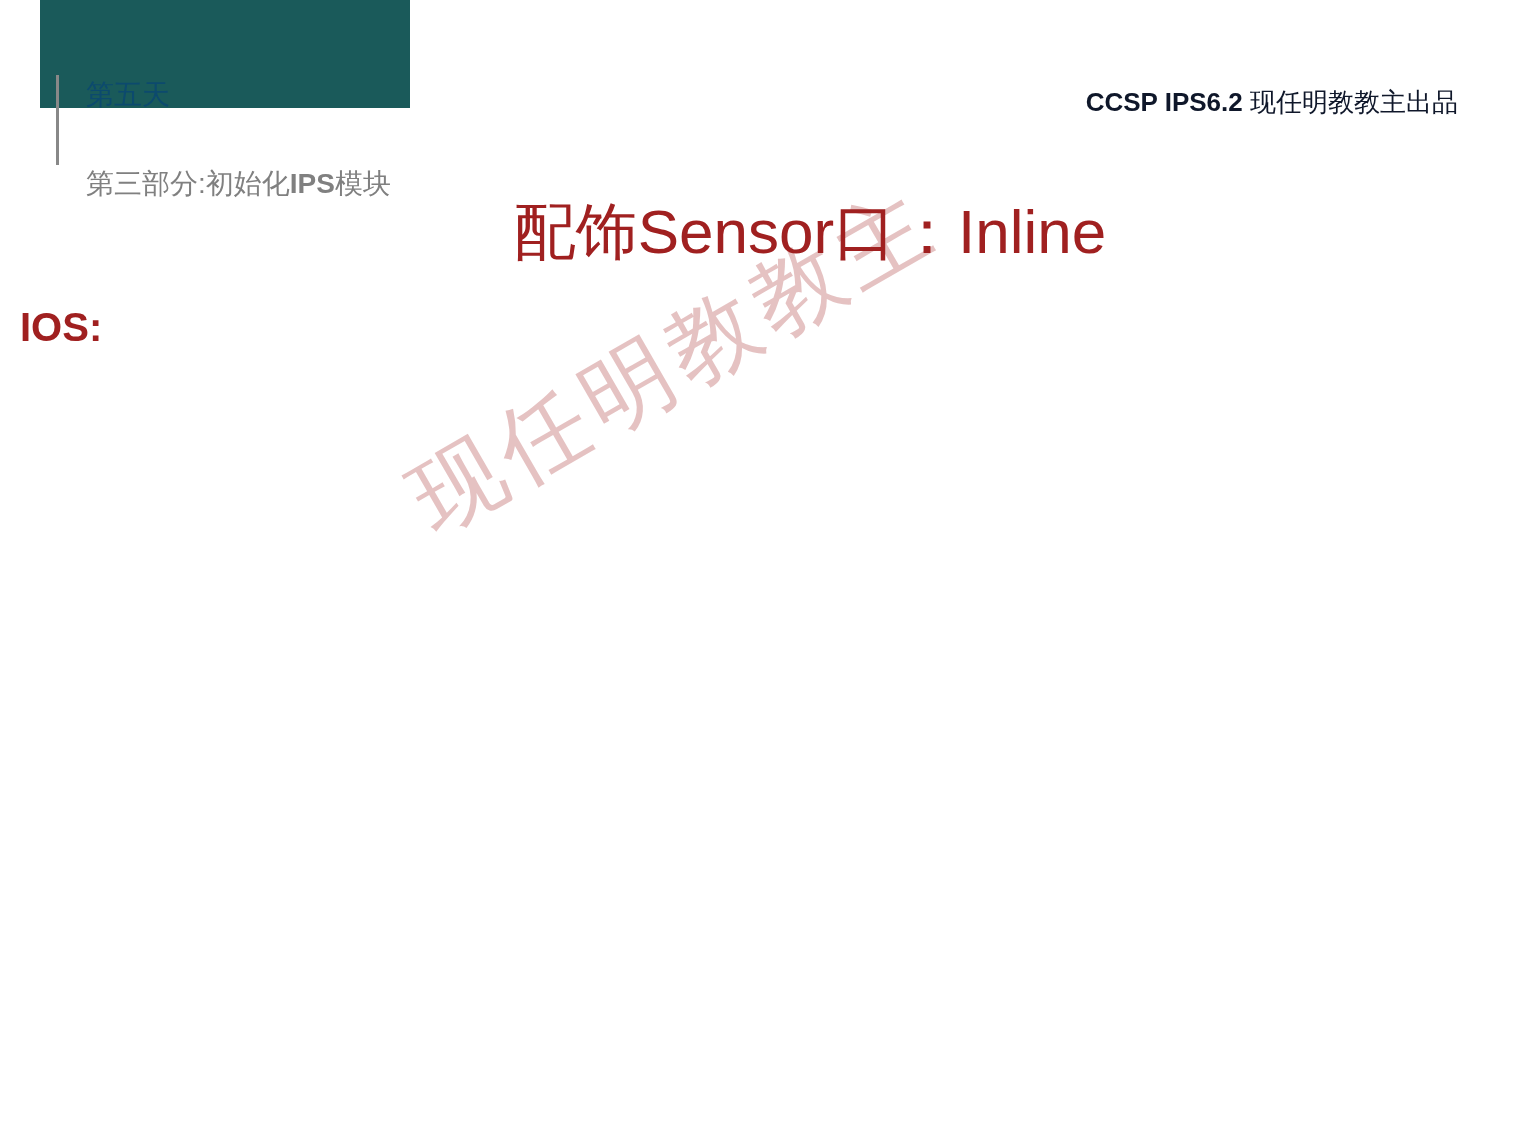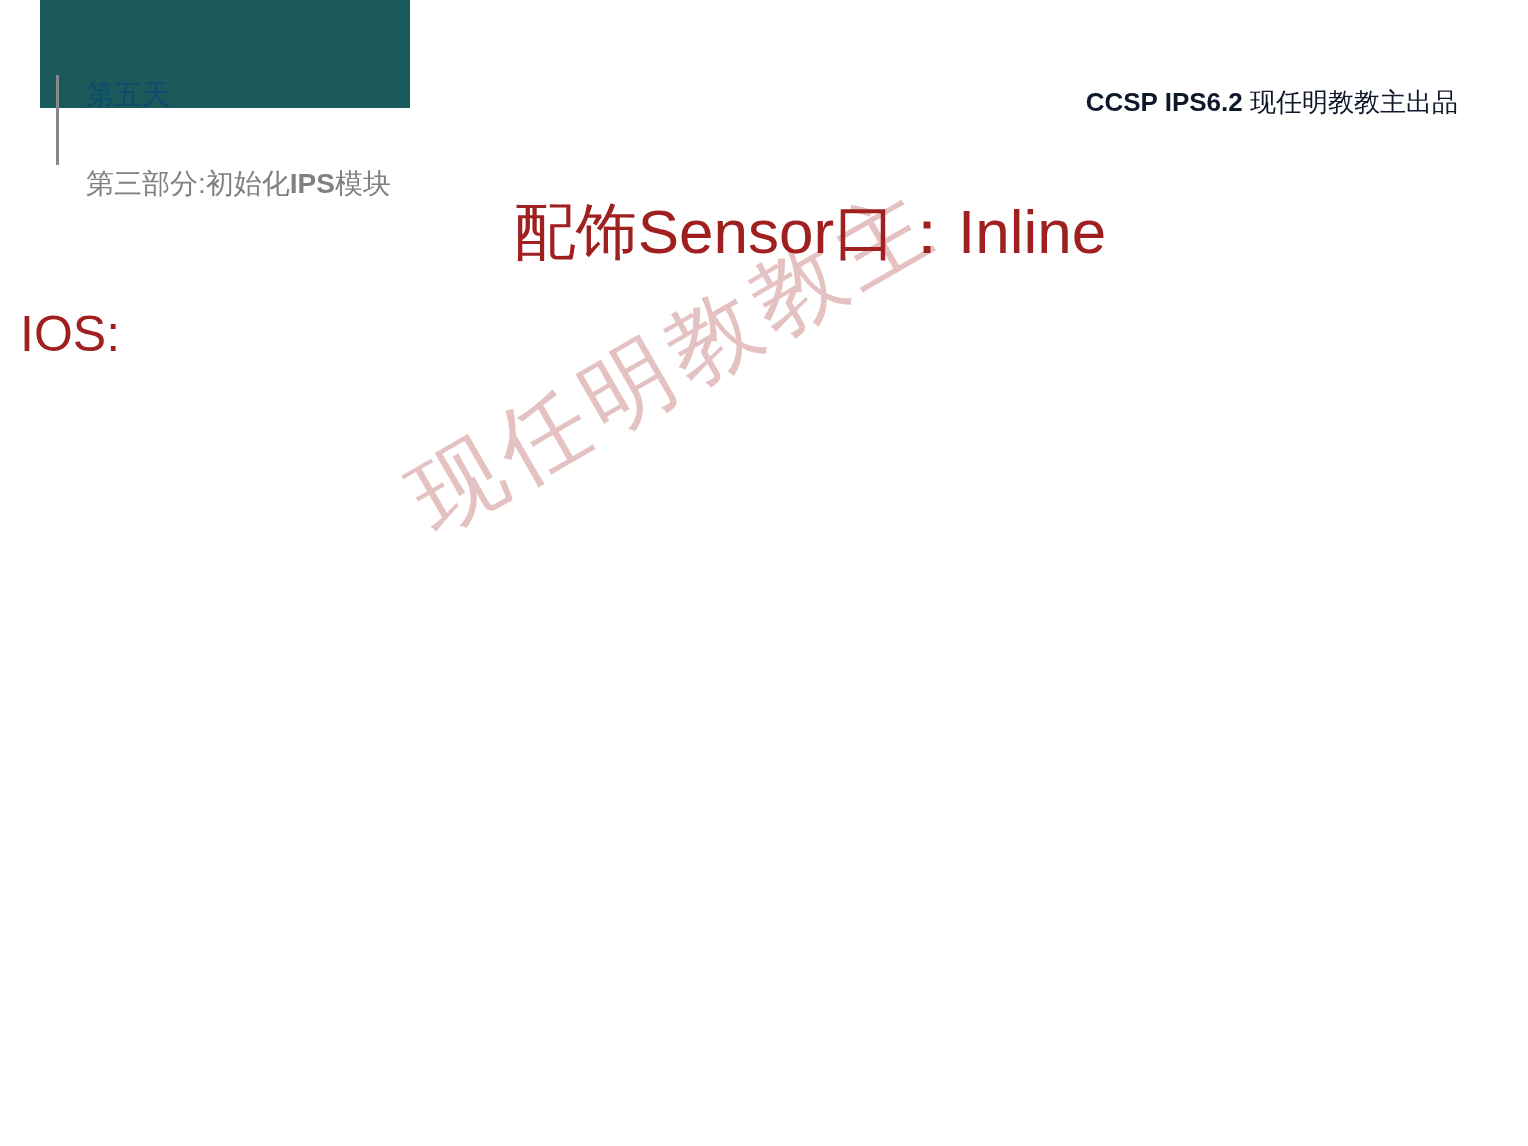--- a/index.html
+++ b/index.html
@@ -70,22 +70,22 @@
       color: #a02020;
       font-size: 62px;
       font-weight: normal;
       margin-left: 46px;
     }
     .ios-heading {
       position: absolute;
       top: 305px;
       left: 20px;
       color: #a02020;
-      font-size: 50px;
-      font-weight: normal;
+      font-size: 40px;
+      font-weight: bold;
       text-align: center;
     }
     .code-block {
       position: absolute;
       top: 373px;
       left: 20px;
       color: #222222;
       font-size: 40px;
       line-height: 1.35;
     }

